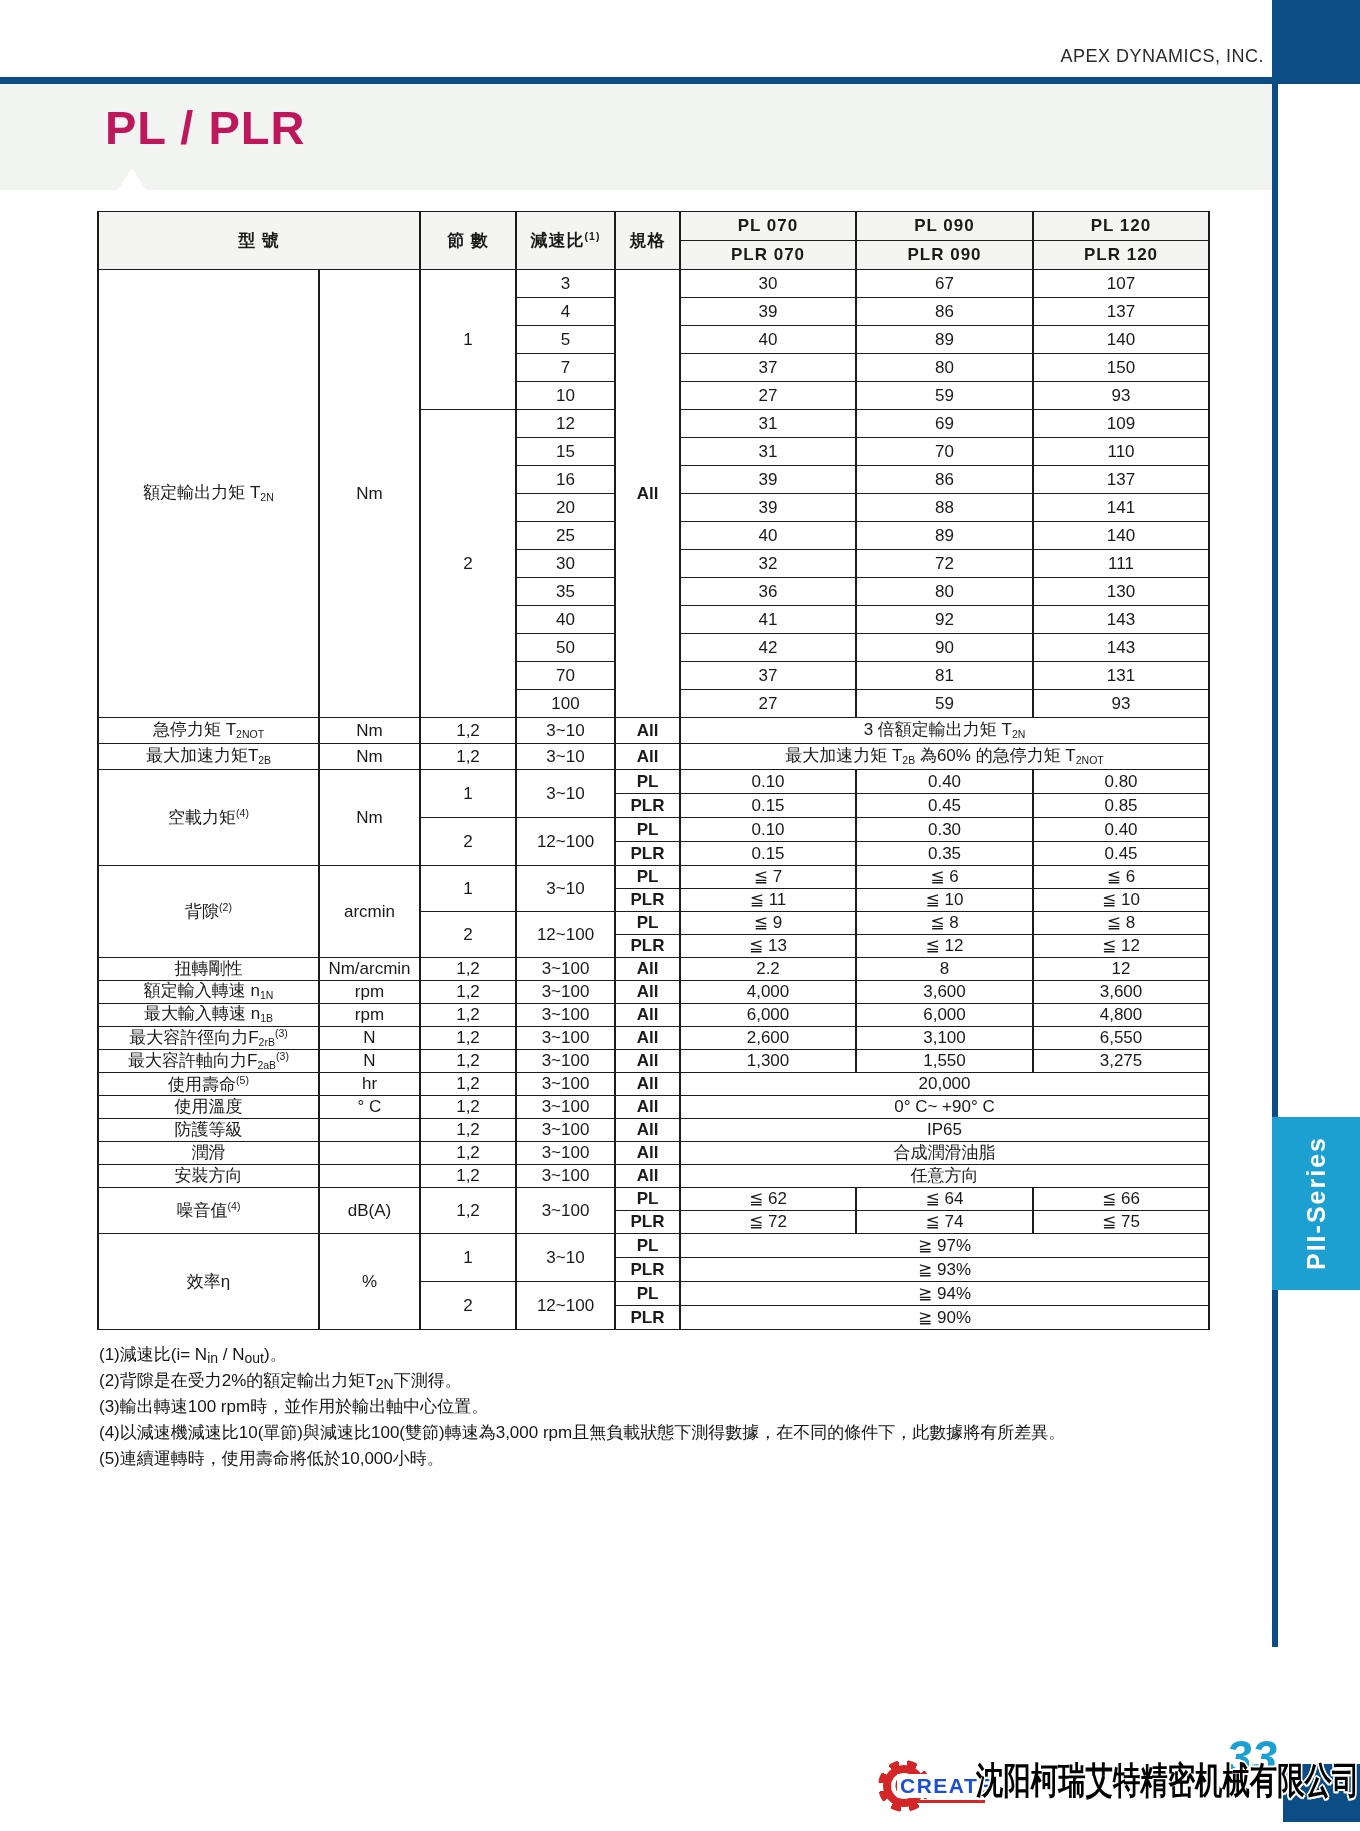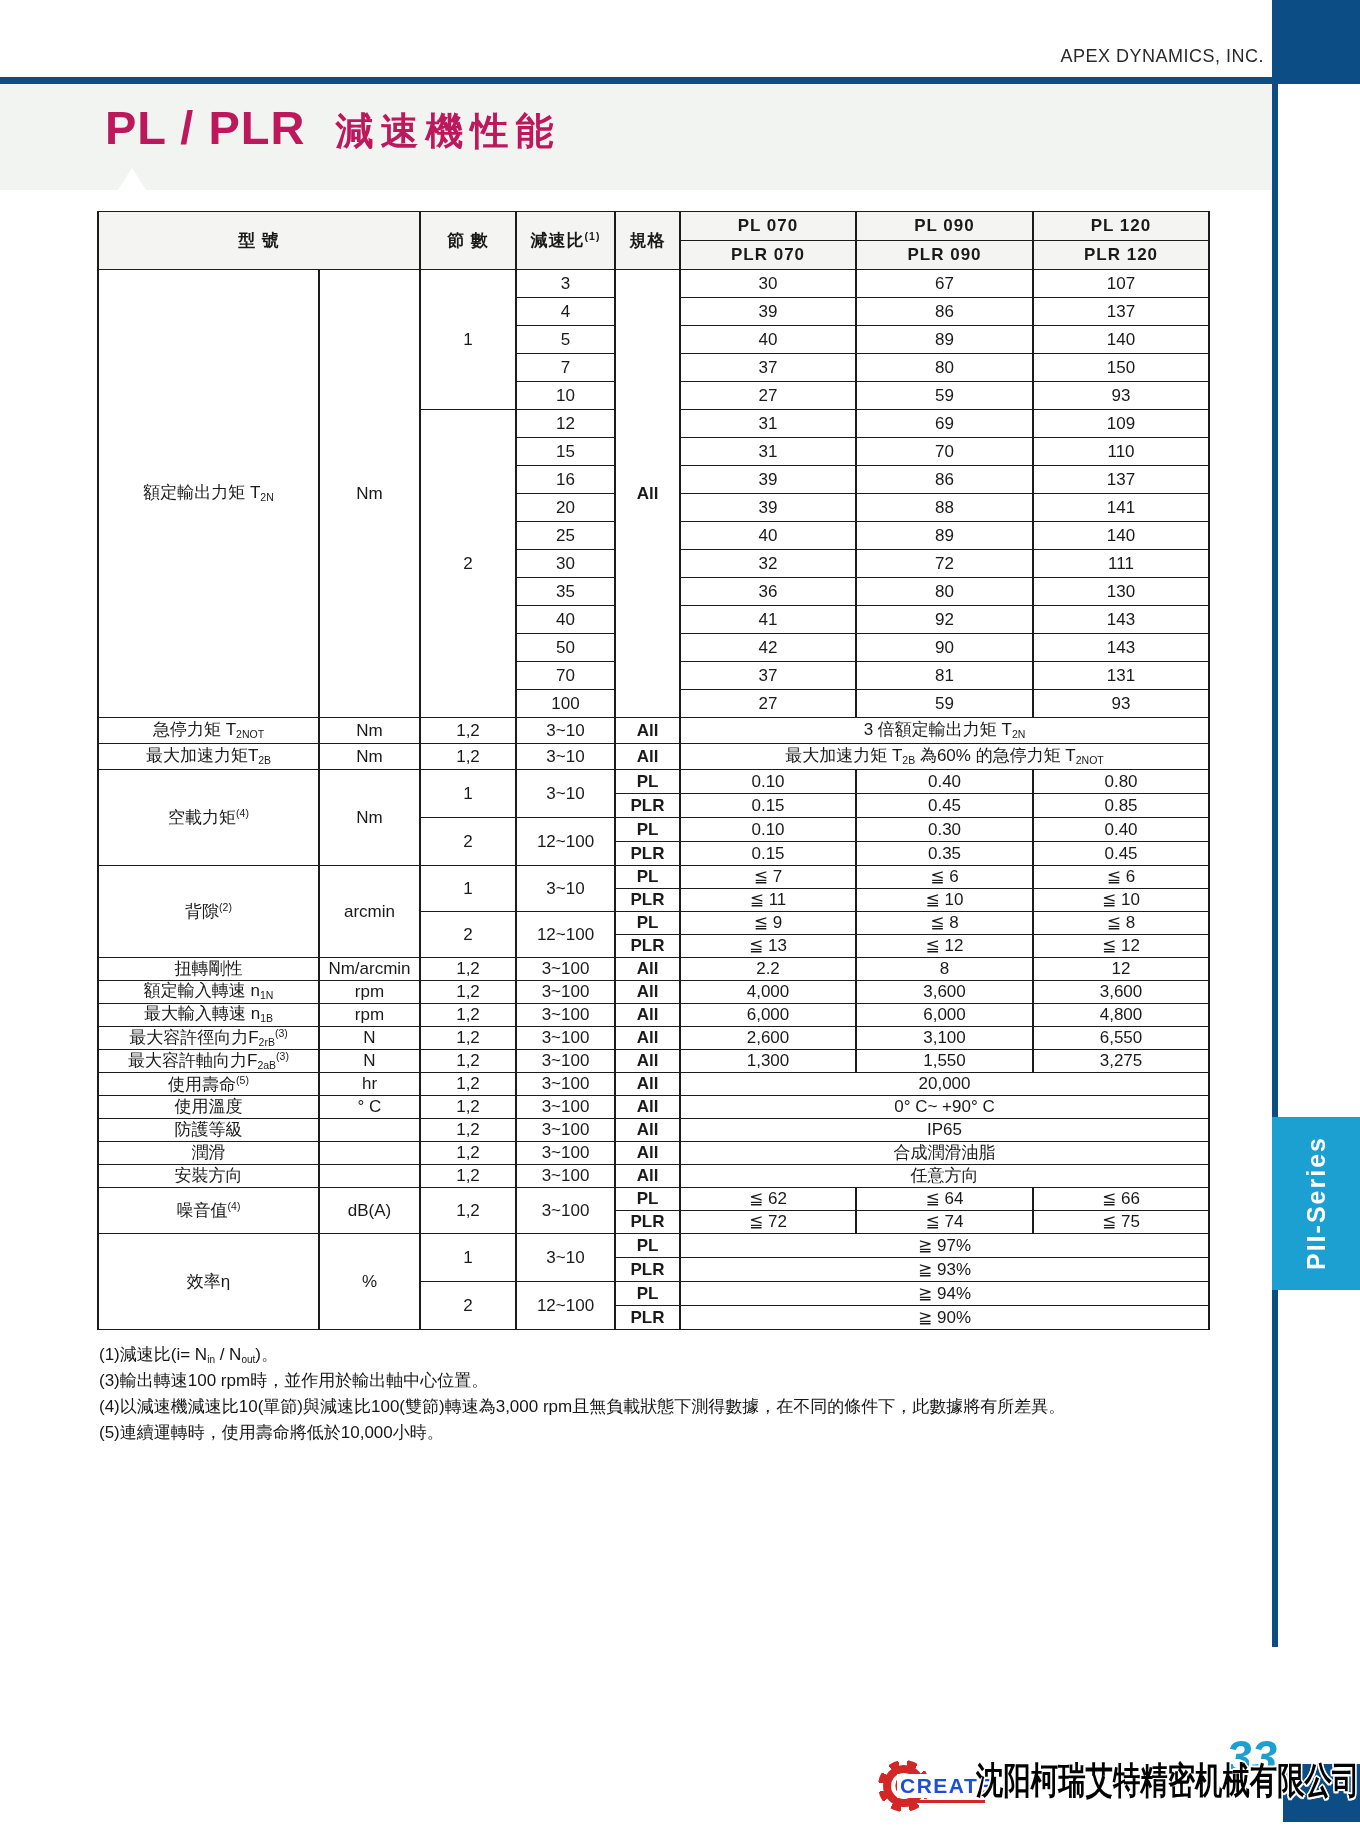--- a/index.html
+++ b/index.html
@@ -39,21 +39,21 @@
   td.u{font-size:16.5px;}
   td.s,td.r{font-size:17px;}
   td.g{font-weight:700;font-size:16.5px;}
   td.v{font-size:17px;}
   table.spec sub{font-size:10.5px;vertical-align:-3px;}
   table.spec sup{font-size:10.5px;vertical-align:6px;}
 
   
   .footnotes{left:99px;top:1342px;font-size:17px;color:#161616;}
   .footnotes div{height:26px;line-height:26px;}
-  .footnotes sub{font-size:10px;vertical-align:-3px;}
+  .footnotes sub{font-size:14px;vertical-align:-3px;}
 
   
   .side-tab{
     left:1272px;top:1117px;width:88px;height:173px;background:#1ca0d2;
     display:flex;align-items:center;justify-content:center;
     writing-mode:vertical-rl;transform:rotate(180deg);
     color:#ffffff;font-weight:800;font-size:25px;letter-spacing:2px;
   }
 
   
@@ -80,21 +80,20 @@
 <body>
 
 <div class="abs brand-line">APEX DYNAMICS, INC.</div>
 <div class="abs top-bar"></div>
 <div class="abs corner-block"></div>
 <div class="abs right-line"></div>
 <div class="abs title-band"></div>
 <div class="abs band-notch"></div>
 <div class="abs page-title">
   <span class="model">PL / PLR</span>
-  <span class="subject">減速機性能</span>
 </div>
 
 <div class="abs table-wrap">
   <table class="spec">
     <colgroup>
       <col style="width:221px">
         <col style="width:101px">
         <col style="width:96px">
       <col style="width:99px">
         <col style="width:65px">
@@ -421,20 +420,21 @@
         <tr class="r24">
           <td class="g bb">PLR</td>
           <td colspan="3" class="v bb">≧ 90%</td>
         </tr>
       </tbody>
   </table>
 </div>
 
 <div class="abs footnotes" id="footnotes">
     <div>(1)減速比(i= N<sub>in</sub> / N<sub>out</sub>)。</div>
+    <div>(2)背隙是在受力2%的額定輸出力矩T<sub>2N</sub>下測得。</div>
     <div>(3)輸出轉速100 rpm時，並作用於輸出軸中心位置。</div>
     <div>(4)以減速機減速比10(單節)與減速比100(雙節)轉速為3,000 rpm且無負載狀態下測得數據，在不同的條件下，此數據將有所差異。</div>
     <div>(5)連續運轉時，使用壽命將低於10,000小時。</div>
   </div>
 
 <div class="abs side-tab">PII-Series</div>
 
 <div class="abs page-num">33</div>
 <div class="abs footer-box"></div>
 <div class="abs gear">

